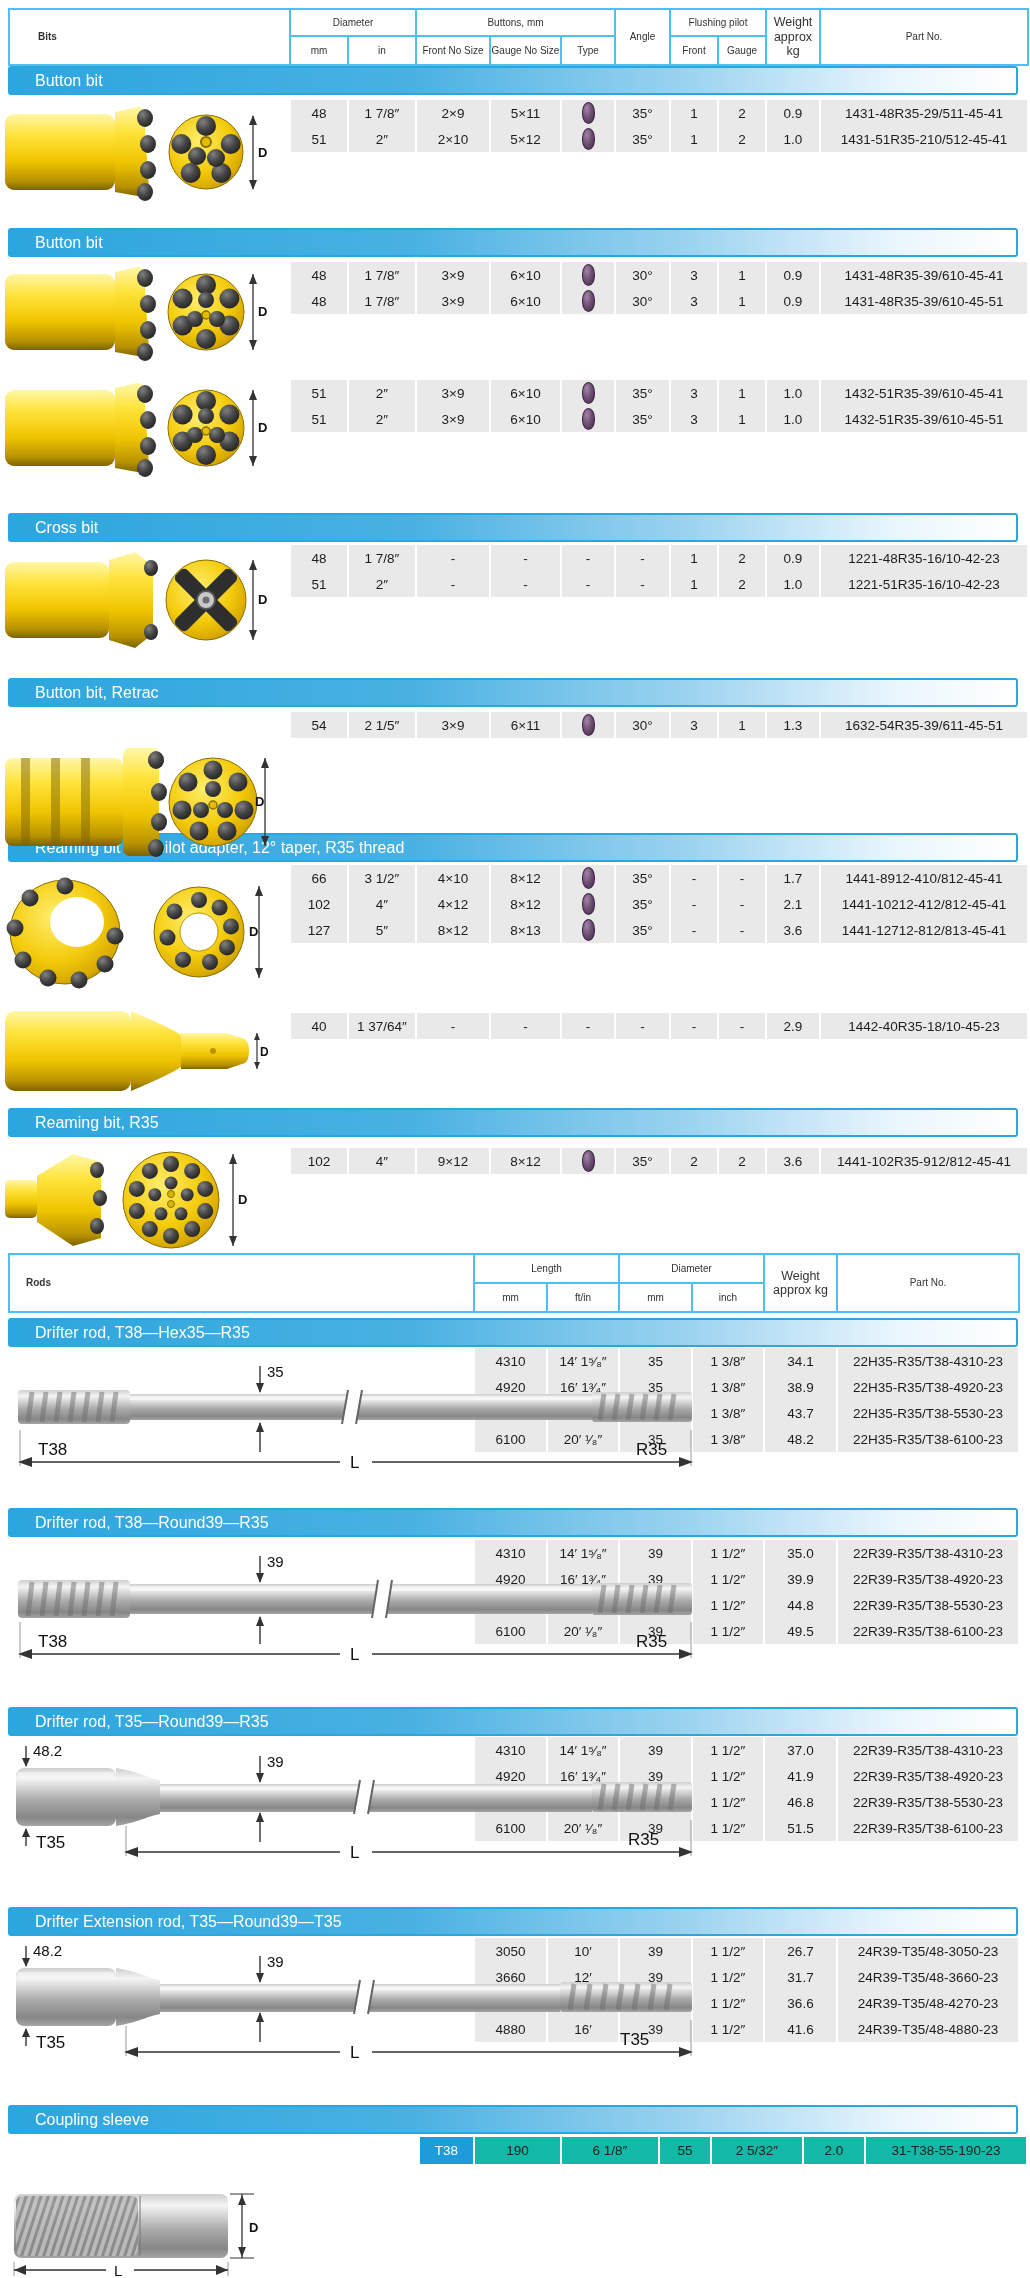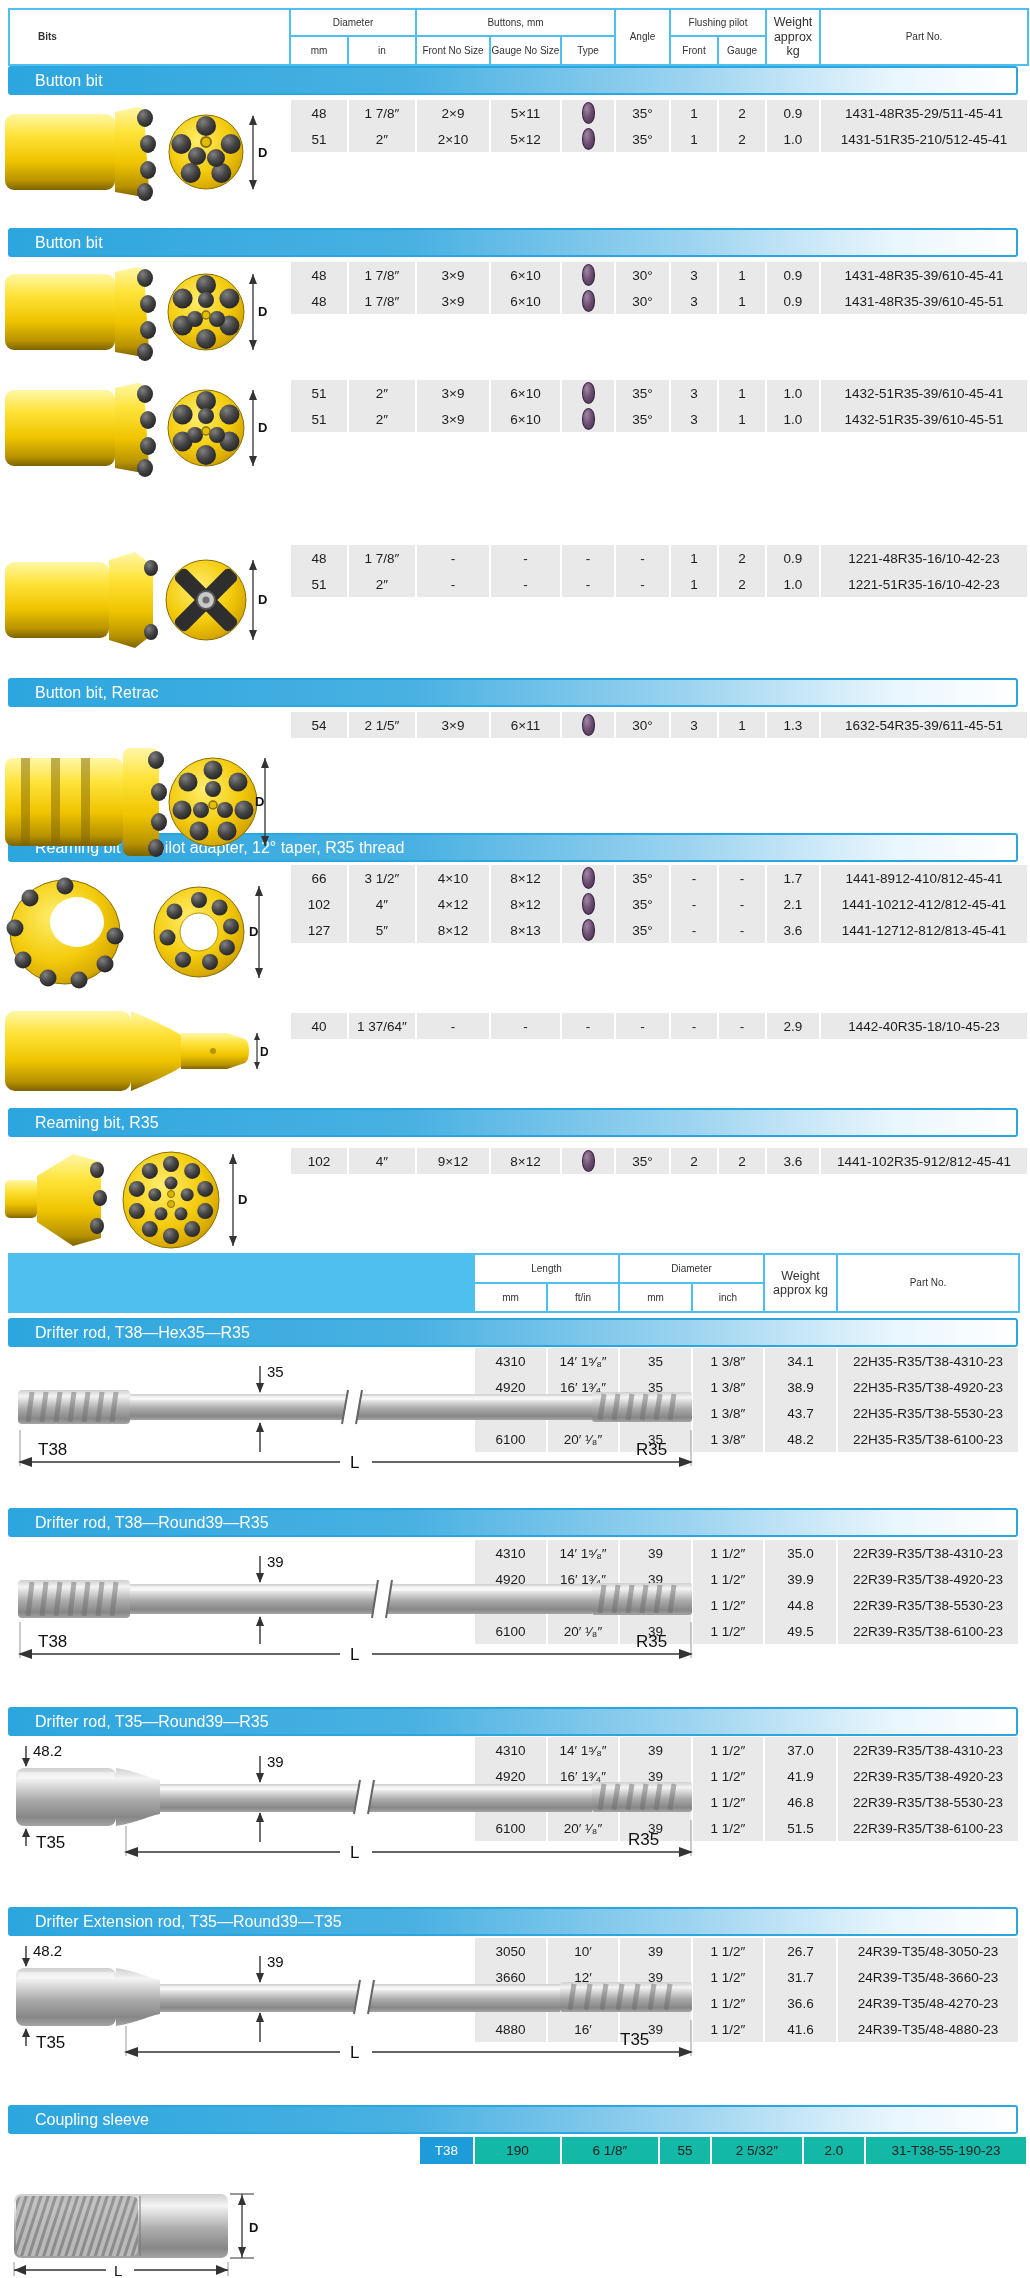--- a/index.html
+++ b/index.html
@@ -97,20 +97,21 @@
   <div style="grid-column:3;grid-row:2">in</div>
   <div style="grid-column:4;grid-row:2">Front No Size</div>
   <div style="grid-column:5;grid-row:2">Gauge No Size</div>
   <div style="grid-column:6;grid-row:2">Type</div>
   <div style="grid-column:8;grid-row:2">Front</div>
   <div style="grid-column:9;grid-row:2">Gauge</div>
 </div>
 
 <div class="bar" style="top:66px">Button bit</div>
 <div class="bar" style="top:228px">Button bit</div>
+<div class="bar" style="top:513px">Cross bit</div>
 <div class="bar" style="top:678px">Button bit, Retrac</div>
 <div class="bar" style="top:833px">Reaming bit and pilot adapter, 12° taper, R35 thread</div>
 <div class="bar" style="top:1108px">Reaming bit, R35</div>
 
 <div class="rows" style="left:291px;top:100px">
 
 <div class="brow">
     <div>48</div>
     <div>1 7/8″</div>
     <div>2×9</div>
@@ -516,20 +517,21 @@
     <circle cx="0" cy="-6" r="3.5" fill="#D9B500" stroke="#8A6F00"></circle>
         <circle cx="0" cy="4" r="3.5" fill="#D9B500" stroke="#8A6F00"></circle>
   </g>
   <line x1="230" y1="8" x2="230" y2="100" stroke="#333" stroke-width="1.3"></line>
   <polygon points="226,18 234,18 230,8" fill="#333"></polygon>
       <polygon points="226,90 234,90 230,100" fill="#333"></polygon>
   <text x="235" y="58" font-size="13" font-weight="bold">D</text>
 </svg>
 
 <div id="rods-hdr" class="hdr">
+  <div class="sp2 h-big2" style="grid-column:1">Rods</div>
   <div style="grid-column:2/4;grid-row:1">Length</div>
   <div style="grid-column:4/6;grid-row:1">Diameter</div>
   <div class="sp2 wsm" style="grid-column:6">Weight approx kg</div>
   <div class="sp2" style="grid-column:7">Part No.</div>
   <div style="grid-column:2;grid-row:2">mm</div>
   <div style="grid-column:3;grid-row:2">ft/in</div>
   <div style="grid-column:4;grid-row:2">mm</div>
   <div style="grid-column:5;grid-row:2">inch</div>
 </div>
 

